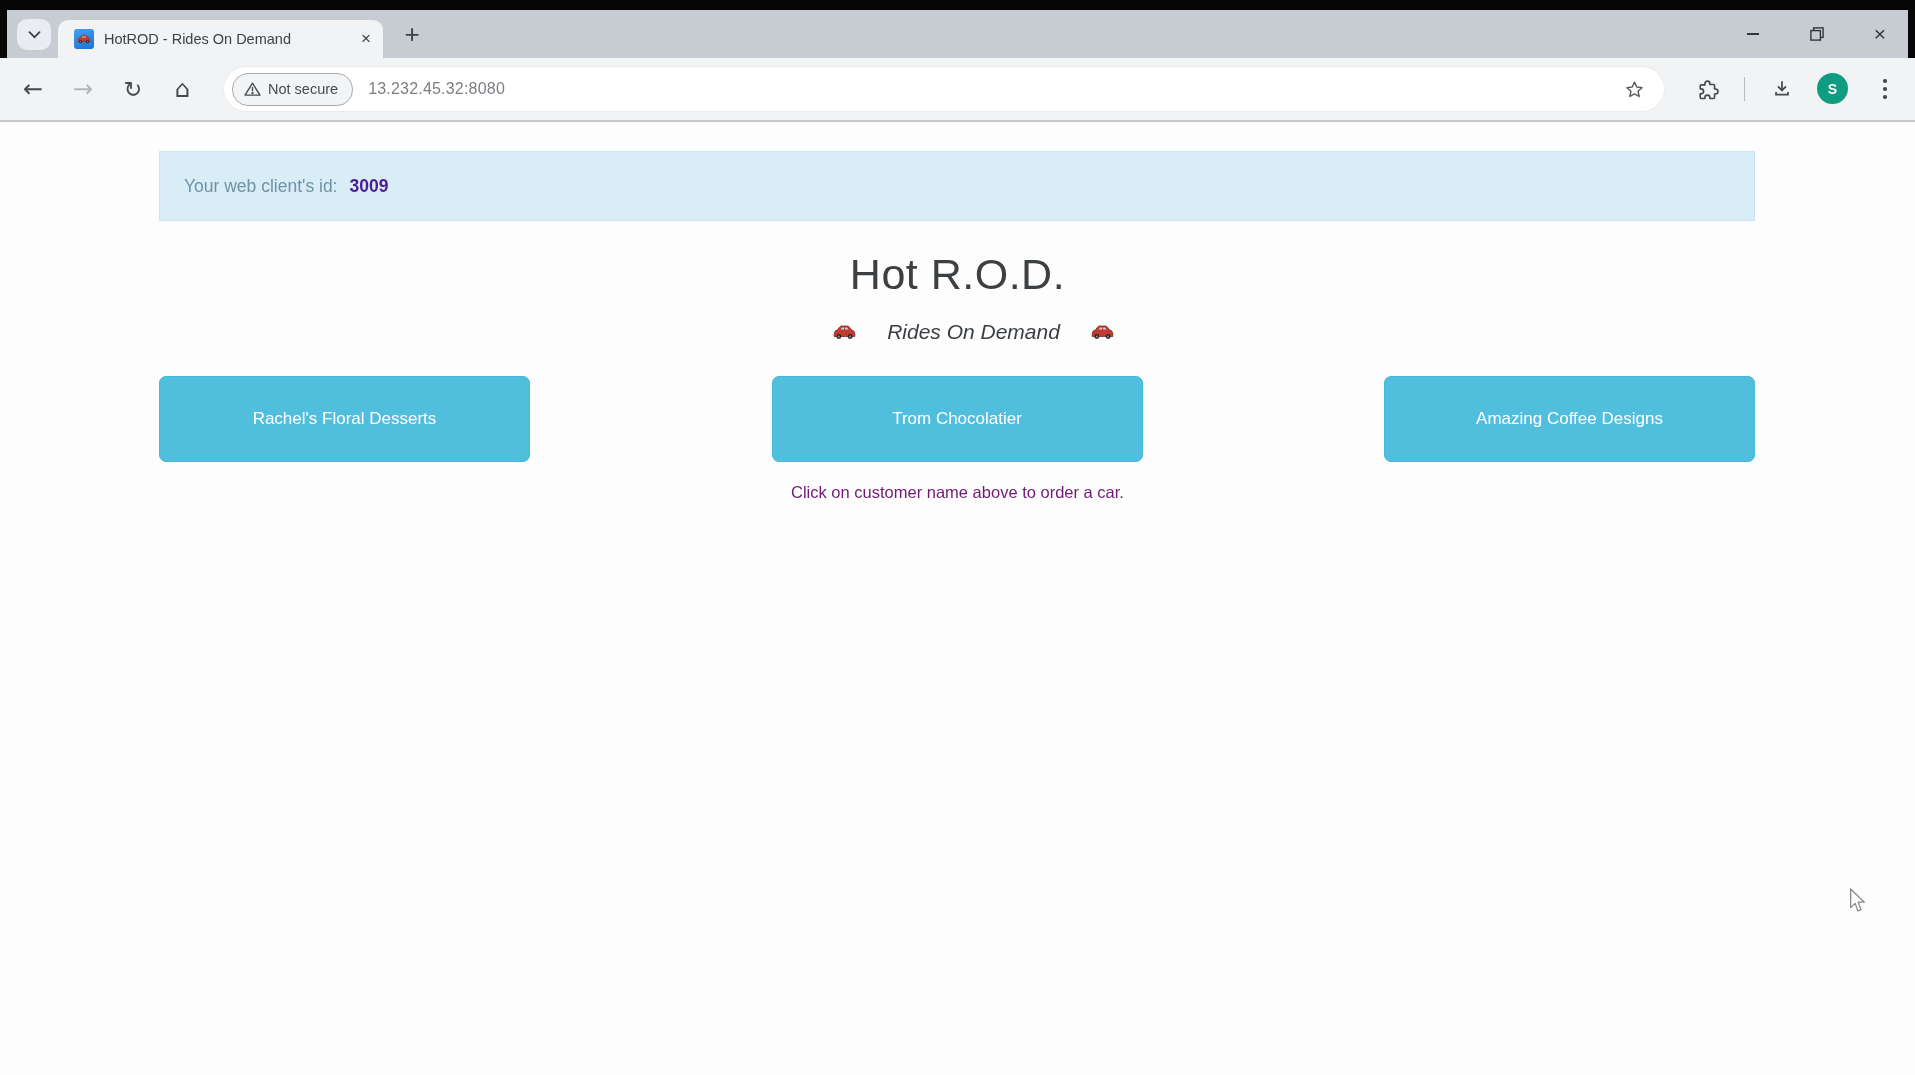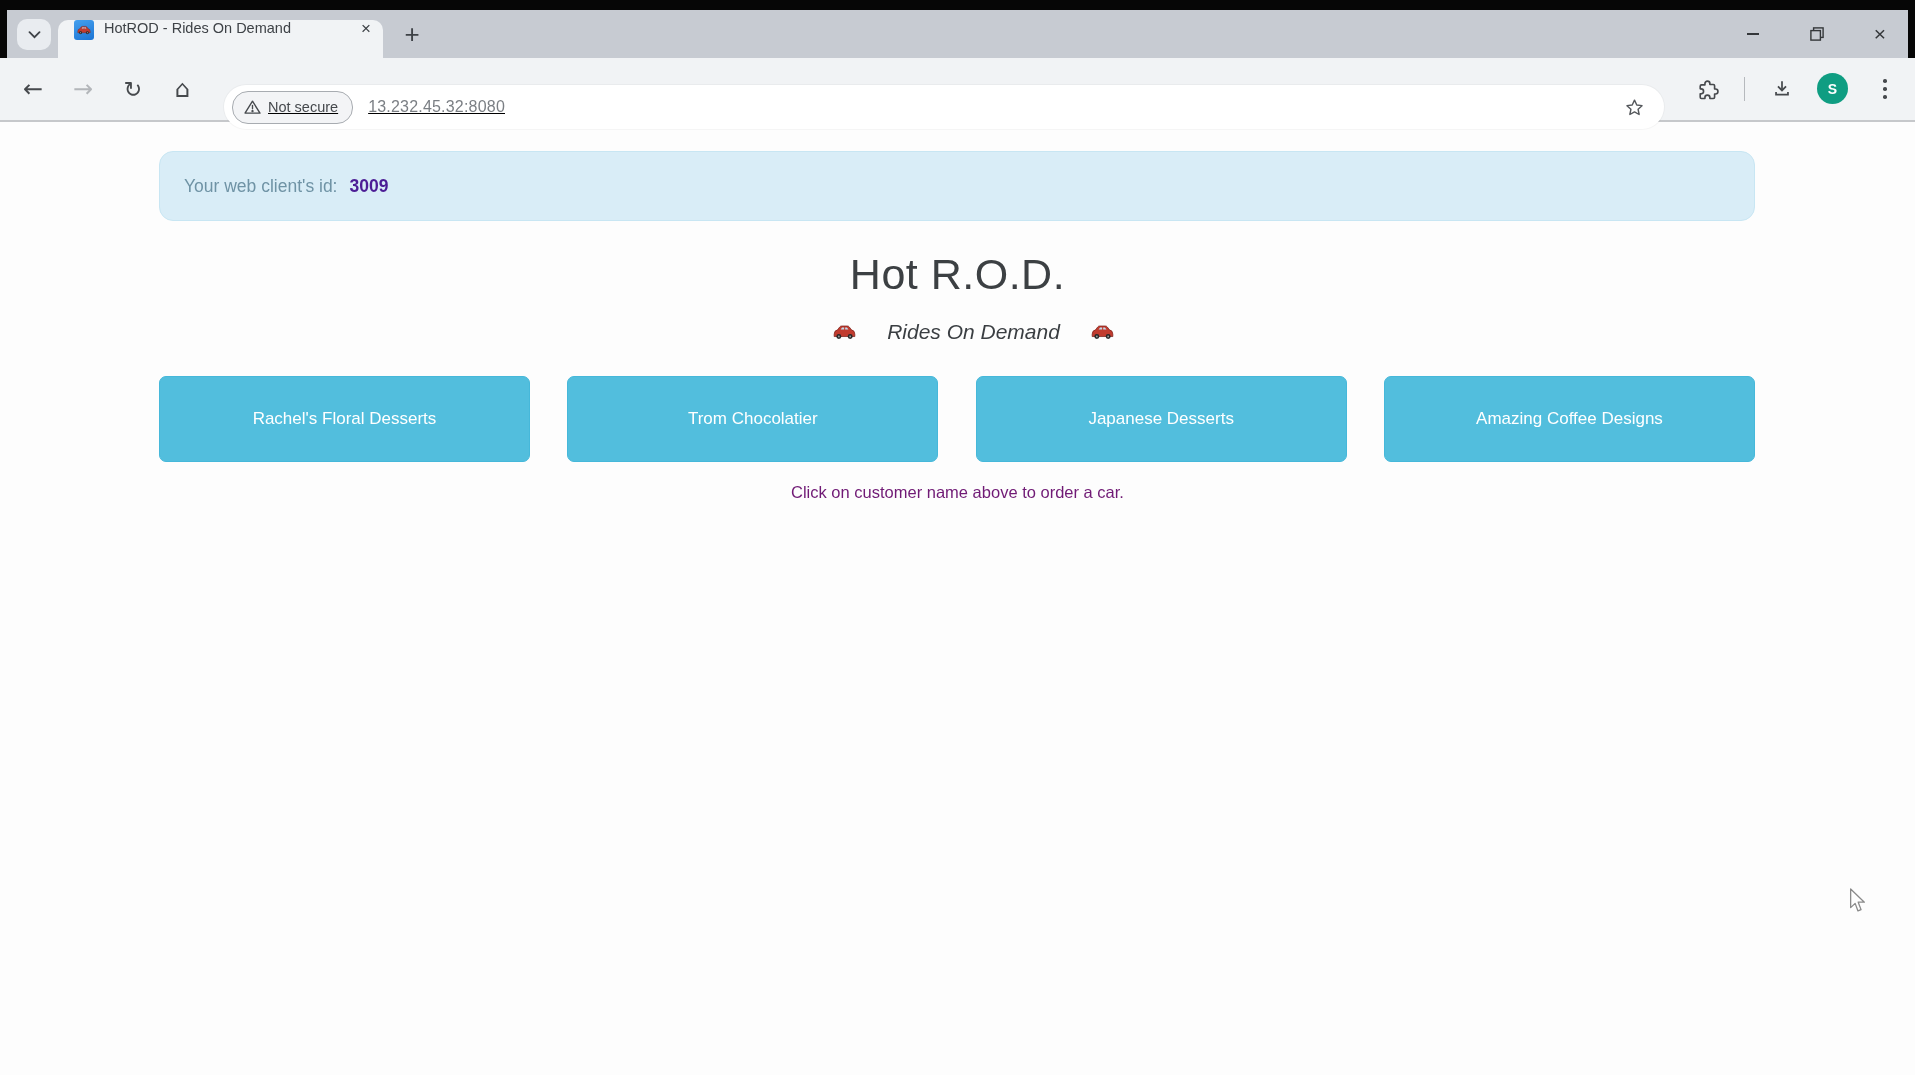--- a/index.html
+++ b/index.html
@@ -9,21 +9,21 @@
   
   .black-top{position:absolute;left:0;top:0;width:100%;height:10px;background:#060606;z-index:6;}
   .edge{position:absolute;top:0;width:7px;height:58px;background:#060606;z-index:6;}
   .edge.left{left:0;} .edge.right{right:0;}
 
   
   .tabstrip{position:absolute;left:0;top:10px;width:100%;height:48px;background:#c7cbd2;}
   .tabsearch{position:absolute;left:17px;top:9px;width:34px;height:31px;border-radius:10px;
              background:#e9ecf0;display:flex;align-items:center;justify-content:center;}
   .tab{position:absolute;left:58px;top:10px;width:325px;height:38px;background:#f1f3f5;
-       border-radius:10px 10px 0 0;display:flex;padding:0 8px 0 16px;box-sizing:border-box;}
+       border-radius:10px 10px 0 0;display:flex;align-items:center;padding:0 8px 0 16px;box-sizing:border-box;}
   .favicon{width:20px;height:20px;border-radius:3px;background:linear-gradient(160deg,#45a0ee,#1b74d4);
            display:flex;align-items:center;justify-content:center;flex:none;}
   .tab-title{margin-left:10px;font-size:14.5px;color:#3e4247;white-space:nowrap;overflow:hidden;
              text-overflow:ellipsis;flex:1;}
   .tab-close{font-size:17px;color:#3e4247;margin-left:8px;flex:none;width:18px;text-align:center;line-height:18px;}
   .newtab{position:absolute;left:396px;top:8px;width:32px;height:32px;font-size:26px;font-weight:300;
           color:#3e4247;display:flex;align-items:center;justify-content:center;}
   .winbtn{position:absolute;top:8px;width:36px;height:32px;display:flex;align-items:center;
           justify-content:center;color:#34373a;}
   .minimize{left:1735px;} .restore{left:1799px;} .closewin{left:1862px;font-size:21px;font-weight:300;}
@@ -31,39 +31,39 @@
 
   
   .toolbar{position:absolute;left:0;top:58px;width:100%;height:62px;background:#f1f3f5;
            border-bottom:2px solid #c6c8cb;box-sizing:content-box;z-index:2;}
   .navbtn{position:absolute;top:50%;transform:translateY(-50%);width:42px;height:42px;display:flex;
           align-items:center;justify-content:center;font-family:"DejaVu Sans",sans-serif;color:#46494d;border-radius:50%;}
   .back{left:12px;font-size:24px;}
   .forward{left:62px;font-size:24px;color:#b3b6ba;}
   .reload{left:112px;font-size:22px;}
   .home{left:161px;font-size:24px;}
-  .omnibox{position:absolute;left:224px;top:27px;width:1440px;height:44px;background:#ffffff;border-radius:22px;
-           display:flex;align-items:center;padding:0 8px;box-sizing:border-box;box-shadow:0 0 0 1px rgba(0,0,0,0.03);text-decoration:underline;}
+  .omnibox{position:absolute;left:224px;top:9px;width:1440px;height:44px;background:#ffffff;border-radius:22px;
+           display:flex;align-items:center;padding:0 8px;box-sizing:border-box;box-shadow:0 0 0 1px rgba(0,0,0,0.03);}
   .chip{display:flex;align-items:center;gap:7px;height:31px;padding:0 14px 0 11px;border:1px solid #a8acb1;
         border-radius:16px;background:#f3f4f6;color:#46494d;font-size:14.5px;white-space:nowrap;}
   .url{margin-left:15px;font-size:16px;color:#7b7f84;letter-spacing:.2px;}
   .star{margin-left:auto;margin-right:4px;width:36px;display:flex;justify-content:center;align-items:center;}
   .iconbtn{position:absolute;top:50%;transform:translateY(-50%);width:36px;height:36px;display:flex;
            align-items:center;justify-content:center;}
   .puzzle{left:1689px;} .download{left:1764px;}
   .sep{position:absolute;left:1744px;top:19px;width:1px;height:24px;background:#b6b9bd;}
   .avatar{position:absolute;left:1817px;top:15px;width:31px;height:31px;border-radius:50%;background:#0f9d82;
           color:#fff;font-size:14px;font-weight:bold;display:flex;align-items:center;justify-content:center;}
   .kebab{left:1867px;flex-direction:column;}
   .kebab i{width:3.5px;height:3.5px;border-radius:50%;background:#46494d;margin:2.2px 0;display:block;}
 
   
   .page{position:absolute;left:0;top:122px;width:100%;height:953px;background:#fdfdfd;}
   .alert{position:absolute;left:159px;top:29px;width:1596px;height:70px;background:#d9edf7;
-         border:1px solid #c8e6f3;border-radius:14px;display:flex;align-items:center;padding-left:24px;
+         border:1px solid #c8e6f3;border-radius:0;display:flex;align-items:center;padding-left:24px;
          box-sizing:border-box;font-size:17.5px;color:#6f93a5;}
   .alert .bold-id{color:#4c1d95;font-weight:bold;margin-left:12px;}
   .page-title{position:absolute;left:0;top:128px;width:100%;text-align:center;font-size:43px;
               color:#3c4043;letter-spacing:.5px;}
   .subtitle{position:absolute;left:16px;top:198px;width:100%;display:flex;align-items:center;justify-content:center;
             gap:29px;font-size:21px;font-style:italic;color:#3a3e42;}
   .btn-row{position:absolute;left:159px;top:254px;width:1596px;display:flex;justify-content:space-between;}
   .customer-btn{width:369px;height:84px;background:#52bedd;border:1px solid #46b8da;border-radius:7px;
                 color:#fff;font-size:17px;display:flex;align-items:center;justify-content:center;cursor:pointer;}
   .caption{position:absolute;left:0;top:361px;width:100%;text-align:center;font-size:16.5px;color:#701a75;}
@@ -194,21 +194,20 @@
         <circle cx="11.5" cy="18.7" r="3.7" fill="#282828"></circle>
           <circle cx="28.5" cy="18.7" r="3.7" fill="#282828"></circle>
         <circle cx="11.5" cy="18.7" r="1.4" fill="#9a9a9a"></circle>
           <circle cx="28.5" cy="18.7" r="1.4" fill="#9a9a9a"></circle>
       </svg>
     </div>
 
     <div class="btn-row">
       <div class="customer-btn">Rachel's Floral Desserts</div>
       <div class="customer-btn">Trom Chocolatier</div>
-      <div class="customer-btn">Japanese Desserts</div>
       <div class="customer-btn">Amazing Coffee Designs</div>
     </div>
 
     <div class="caption">Click on customer name above to order a car.</div>
   </div>
 
   <svg class="cursor" width="17" height="26" viewBox="0 0 14 22">
     <path d="M1.2 0.8 V16.6 L5 13 L7.4 19.4 L10 18.3 L7.6 12 H12.8 Z" fill="#fdfdfd" stroke="#8a8a8a" stroke-width="1.1" stroke-linejoin="round"></path>
   </svg>
 

